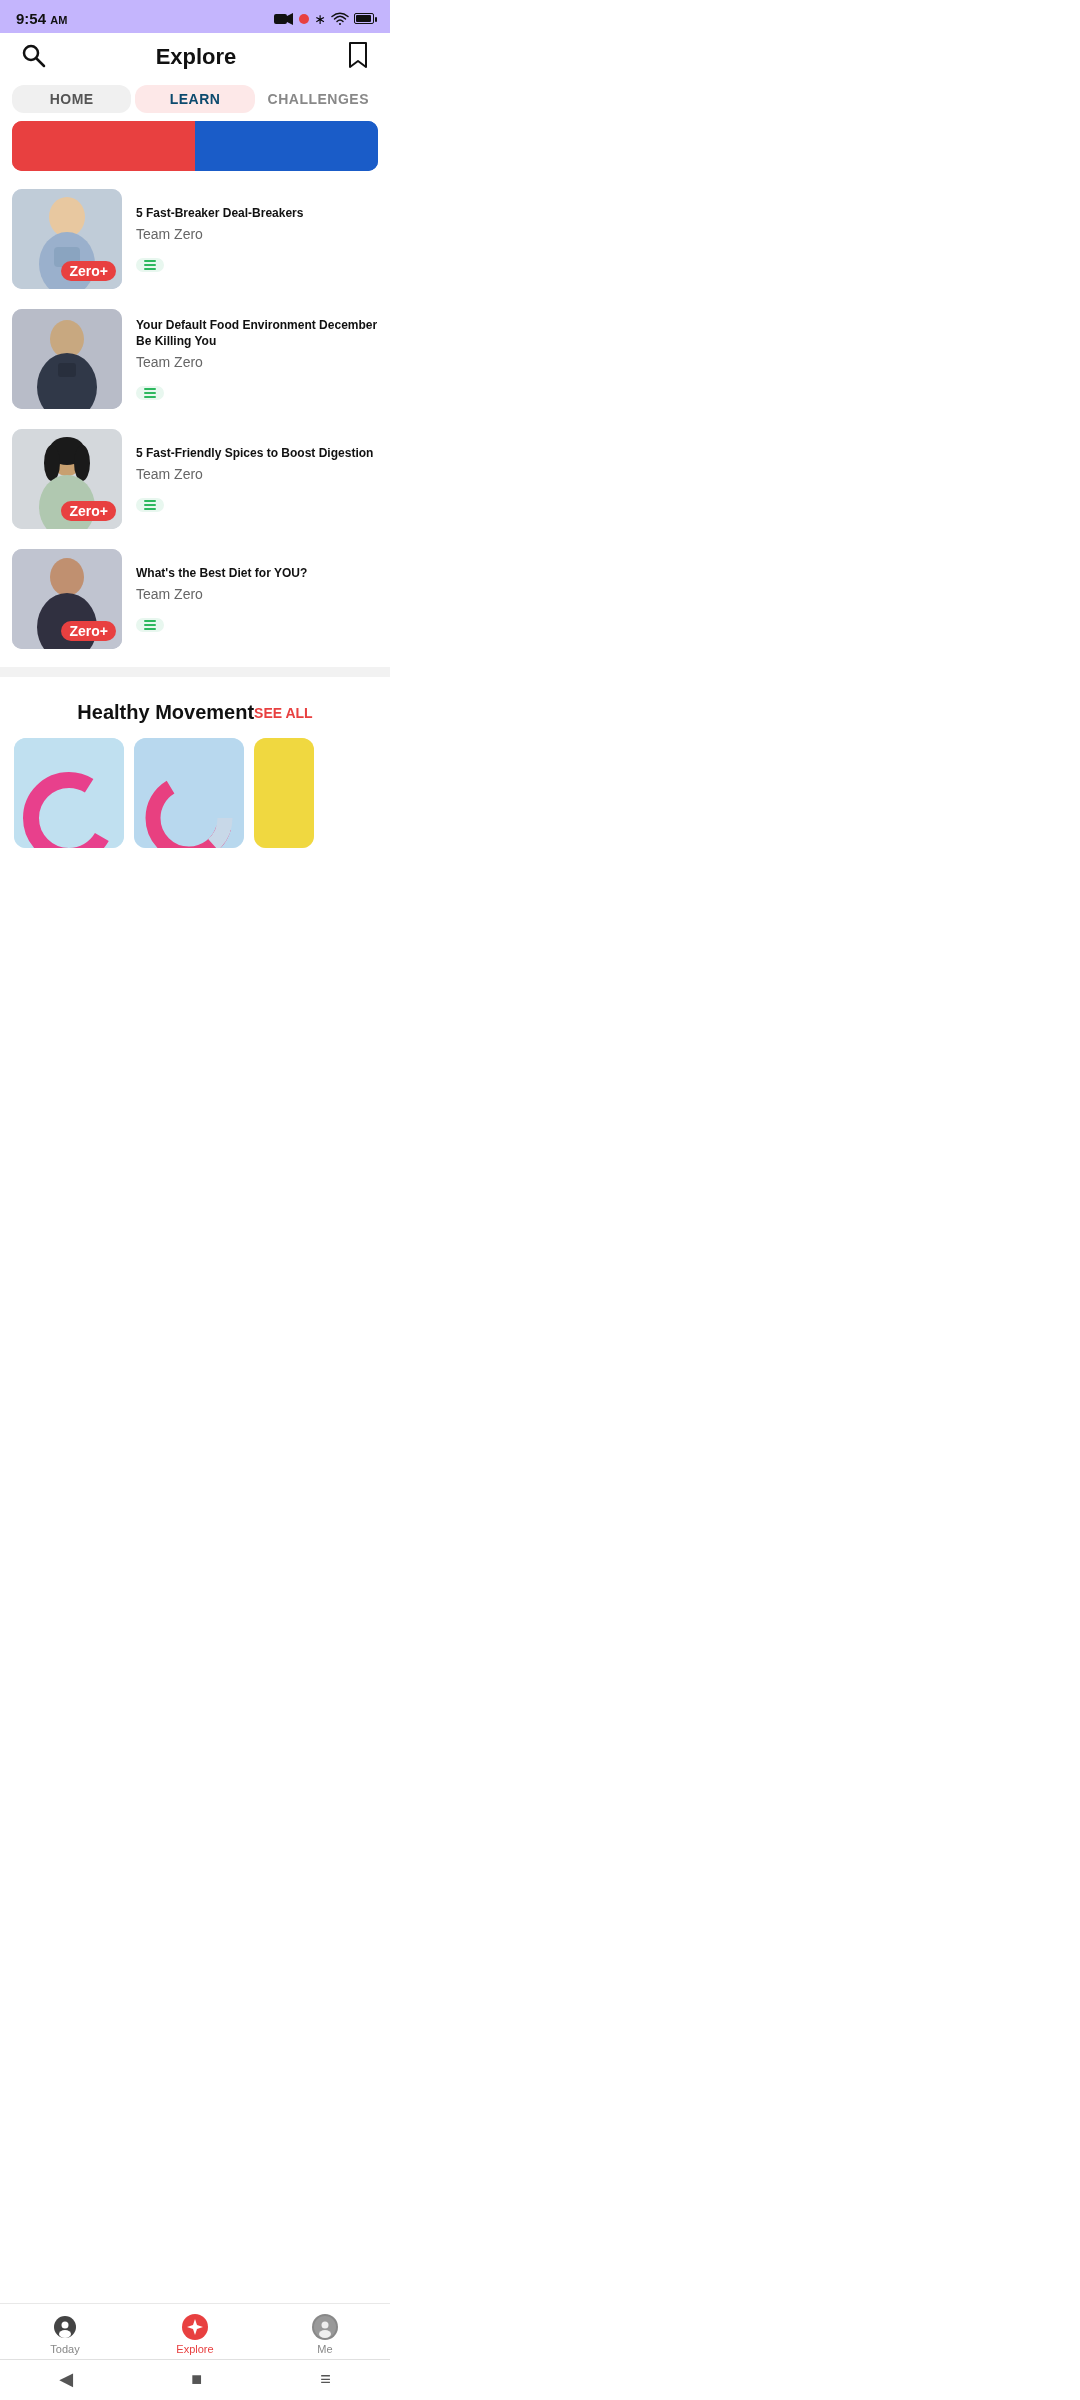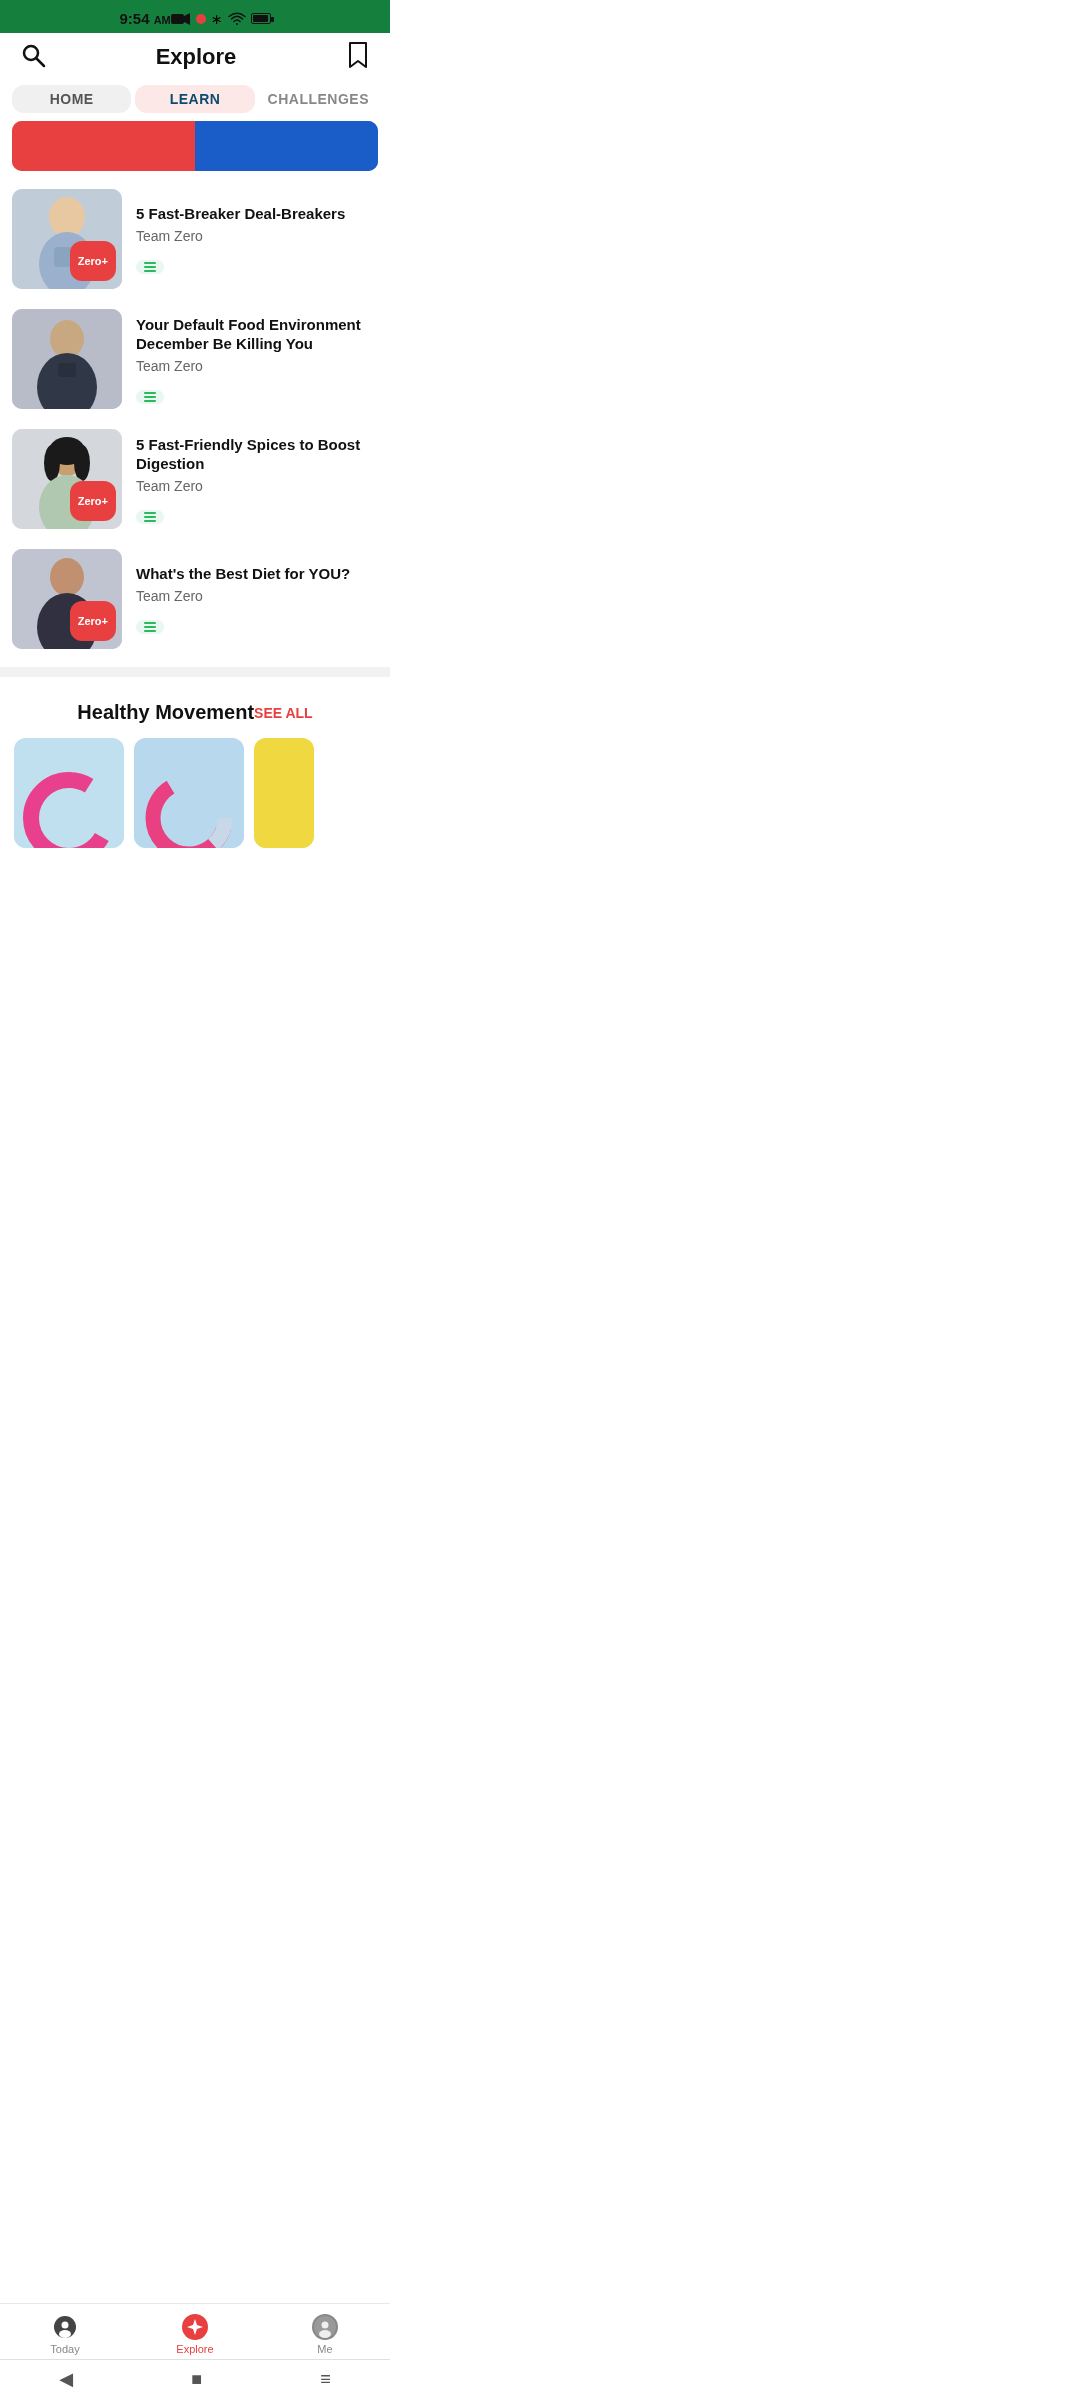--- a/index.html
+++ b/index.html
@@ -9,24 +9,24 @@
       min-height: 844px;
       font-family: -apple-system, BlinkMacSystemFont, 'Helvetica Neue', Arial, sans-serif;
       background: #fff;
       overflow-x: hidden;
       position: relative;
     }
 
     
     .status-bar {
       display: flex;
-      justify-content: center;
+      justify-content: space-between;
       align-items: center;
       padding: 10px 16px 6px;
-      background: #15803d;
+      background: #c4b5fd;
     }
     .status-icons {
       display: flex;
       align-items: center;
       gap: 5px;
     }
 
     
     .header {
       display: flex;
@@ -109,31 +109,31 @@
     .thumb-4 {
       background: linear-gradient(160deg, #c5c8d5 60%, #a8afc0 100%);
     }
 
     .badge {
       position: absolute;
       bottom: 8px;
       right: 6px;
       background: #e84040;
       color: #fff;
-      font-size: 11px;
+      font-size: 14px;
       font-weight: 700;
-      padding: 14px 8px;
+      padding: 2px 8px;
       border-radius: 12px;
     }
 
     .article-info {
       flex: 1;
     }
     .article-title {
-      font-size: 15px;
+      font-size: 12px;
       font-weight: 700;
       color: #111;
       line-height: 1.3;
       margin-bottom: 4px;
     }
     .article-author {
       font-size: 14px;
       color: #666;
       margin-bottom: 6px;
     }

